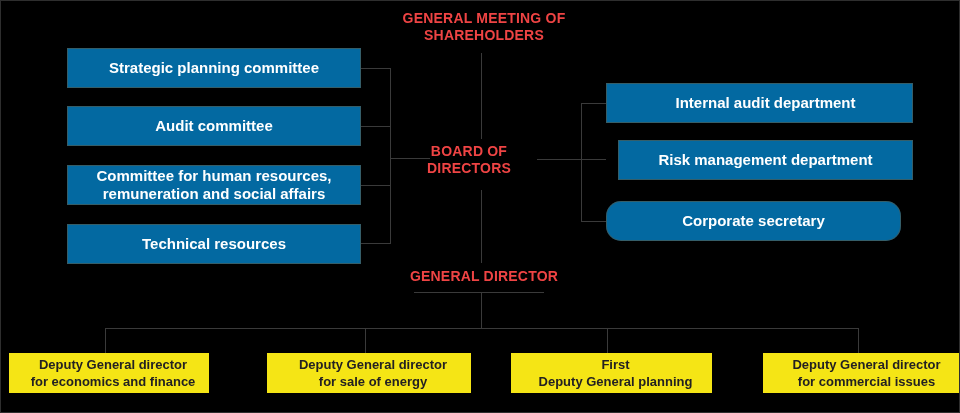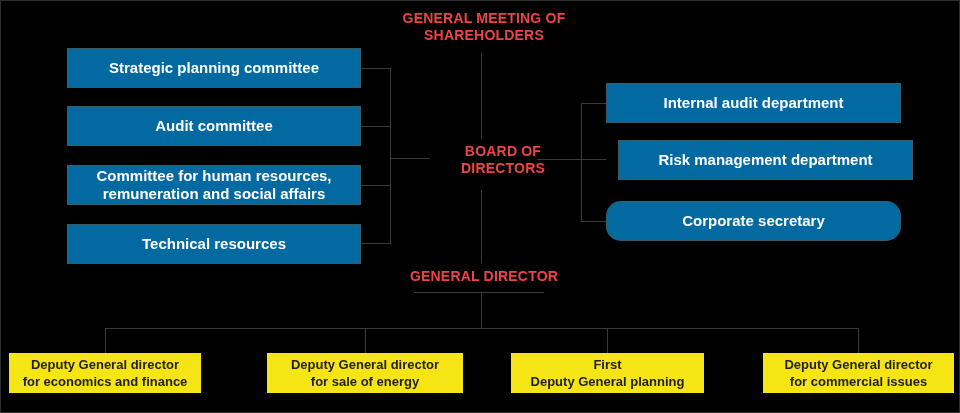--- a/index.html
+++ b/index.html
@@ -38,25 +38,25 @@
   .ybox{
     position:absolute;
     background:#f5e515;
     color:#232122;
     font-size:13px;
     font-weight:bold;
     line-height:17px;
     text-align:center;
     white-space:pre-line;
     display:flex;align-items:center;justify-content:center;
-    top:352px;height:40px;
+    top:352px;height:40px;padding-left:8px;
   }
   
   #h-shareholders{left:353px;top:9px;width:260px;}
-  #h-board{left:402px;top:142px;width:200px;}
+  #h-board{left:368px;top:142px;width:200px;}
   #h-director{left:353px;top:267px;width:260px;}
   #director-underline{left:413px;top:291px;width:130px;height:1px;}
   
   #v-share-board{left:480px;top:52px;width:1px;height:86px;}
   #v-board-director{left:480px;top:189px;width:1px;height:73px;}
   #v-director-bus{left:480px;top:292px;width:1px;height:36px;}
   #bus-deputies{left:104px;top:327px;width:754px;height:1px;}
   .drop{top:327px;width:1px;height:26px;}
   #drop-1{left:104px;} #drop-2{left:364px;} #drop-3{left:606px;} #drop-4{left:857px;}
   
@@ -66,21 +66,21 @@
   #committee-board-link{left:389px;top:157px;width:40px;height:1px;}
   
   #department-bracket{left:580px;top:102px;width:1px;height:119px;}
   .dstub{left:580px;width:25px;height:1px;}
   #dstub-1{top:102px;} #dstub-3{top:220px;}
   #department-board-link{left:536px;top:158px;width:69px;height:1px;}
   
   .obox.left{left:66px;width:294px;}
   #c1{top:47px;} #c2{top:105px;} #c3{top:164px;} #c4{top:223px;}
   .obox.right{left:605px;width:295px;}
-  #d1{top:82px;} #d2{top:139px;margin-left:12px;} #d3{top:200px;border-radius:15px;}
+  #d1{top:82px;padding-left:12px;} #d2{top:139px;margin-left:12px;} #d3{top:200px;border-radius:15px;}
   
   #y1{left:8px;width:192px;}
   #y2{left:266px;width:196px;}
   #y3{left:510px;width:193px;}
   #y4{left:762px;width:191px;}
 </style>
 </head>
 <body>
 
 <div class="canvas">

